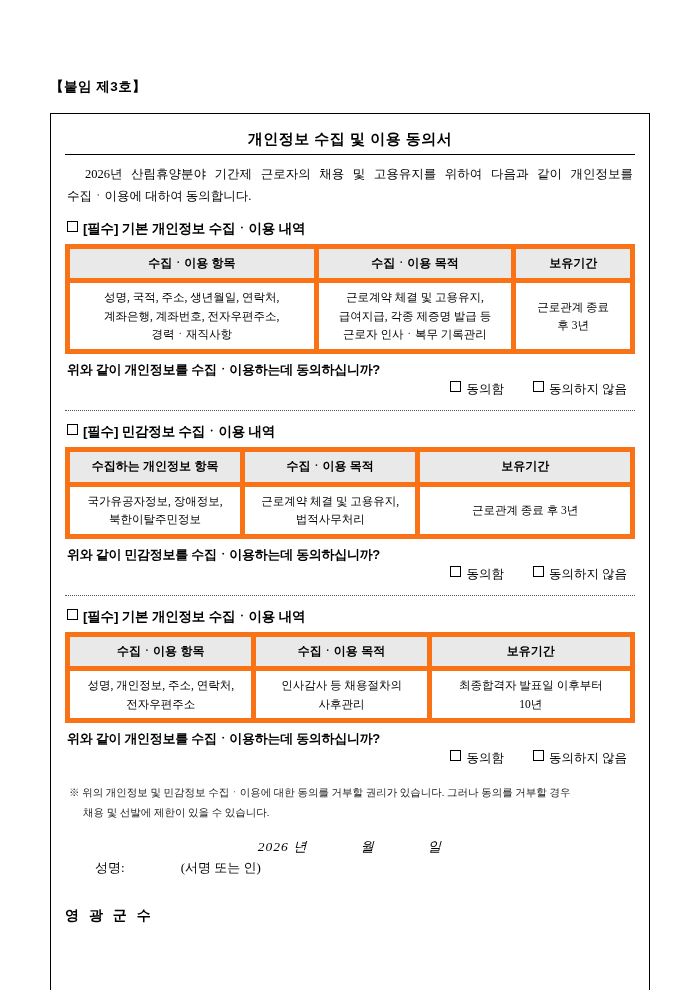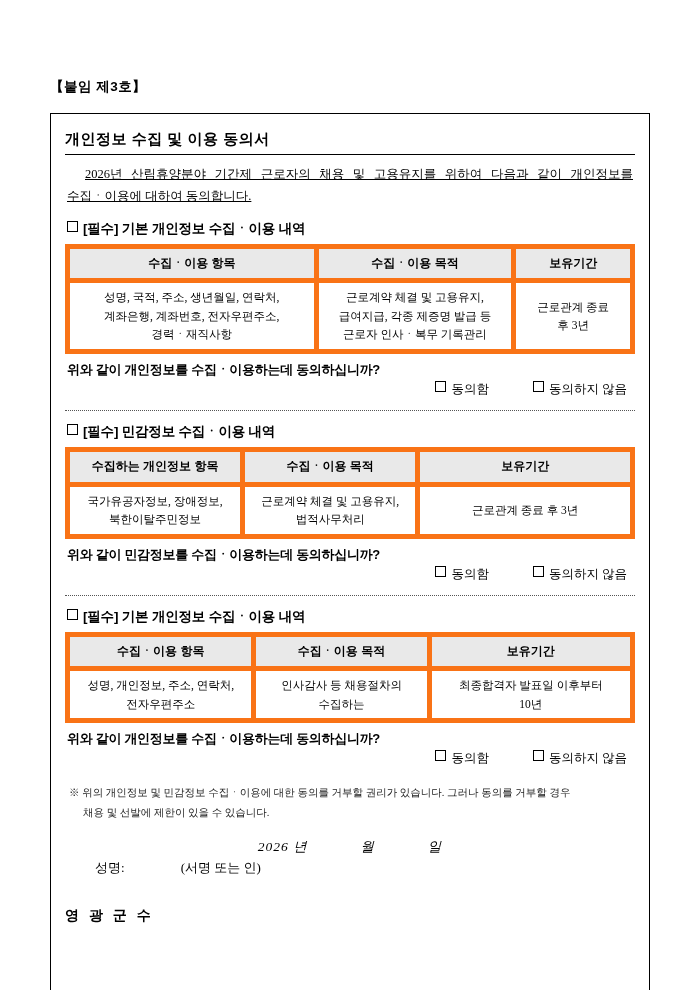--- a/index.html
+++ b/index.html
@@ -36,40 +36,39 @@
     position: absolute;
     left: 50px;
     top: 113px;
     width: 600px;
     border: 1px solid #000;
     box-sizing: border-box;
     padding: 10px 14px 14px 14px;
     background: #fff;
   }
   .doc-title {
-    text-align: left;
+    text-align: center;
     font-size: 15px;
     font-weight: bold;
     font-family: "Liberation Sans", sans-serif;
     letter-spacing: 0.5px;
     margin: 6px 0 4px 0;
   }
   .title-rule {
     border: 0;
     border-top: 1px solid #000;
     margin: 5px 0 9px 0;
   }
   .intro {
     font-size: 12.5px;
     line-height: 1.75;
     text-align: justify;
     text-indent: 18px;
     margin: 0 2px 12px 2px;
     word-break: keep-all;
-    text-decoration: underline;
   }
   .section-head {
     font-size: 13.5px;
     font-weight: bold;
     font-family: "Liberation Sans", sans-serif;
     margin: 0 0 6px 2px;
     letter-spacing: -0.2px;
   }
   .chk-sq {
     display: inline-block;
@@ -105,21 +104,21 @@
   .question {
     font-size: 13px;
     font-weight: bold;
     font-family: "Liberation Sans", sans-serif;
     margin: 5px 0 2px 2px;
     letter-spacing: -0.3px;
   }
   .answers {
     display: flex;
     justify-content: flex-end;
-    gap: 44px;
+    gap: 29px;
     font-size: 12.5px;
     padding-right: 8px;
     margin-bottom: 4px;
   }
   .answers .opt { white-space: nowrap; }
   .dotted-sep {
     border: 0;
     border-top: 1px dotted #555;
     margin: 12px 0 12px 0;
   }
@@ -271,21 +270,21 @@
         <th>수집ㆍ이용 목적</th>
         <th>보유기간</th>
       </tr>
       <tr>
         <td class="cell-lines">
           <div>성명, 개인정보, 주소, 연락처,</div>
           <div>전자우편주소</div>
         </td>
         <td class="cell-lines">
           <div>인사감사 등 채용절차의</div>
-          <div>수집하는</div>
+          <div>사후관리</div>
         </td>
         <td class="cell-lines">
           <div>최종합격자 발표일 이후부터</div>
           <div>10년</div>
         </td>
       </tr>
     </tbody>
       </table>
     <div class="question">위와 같이 개인정보를 수집ㆍ이용하는데 동의하십니까?</div>
     <div class="answers">

